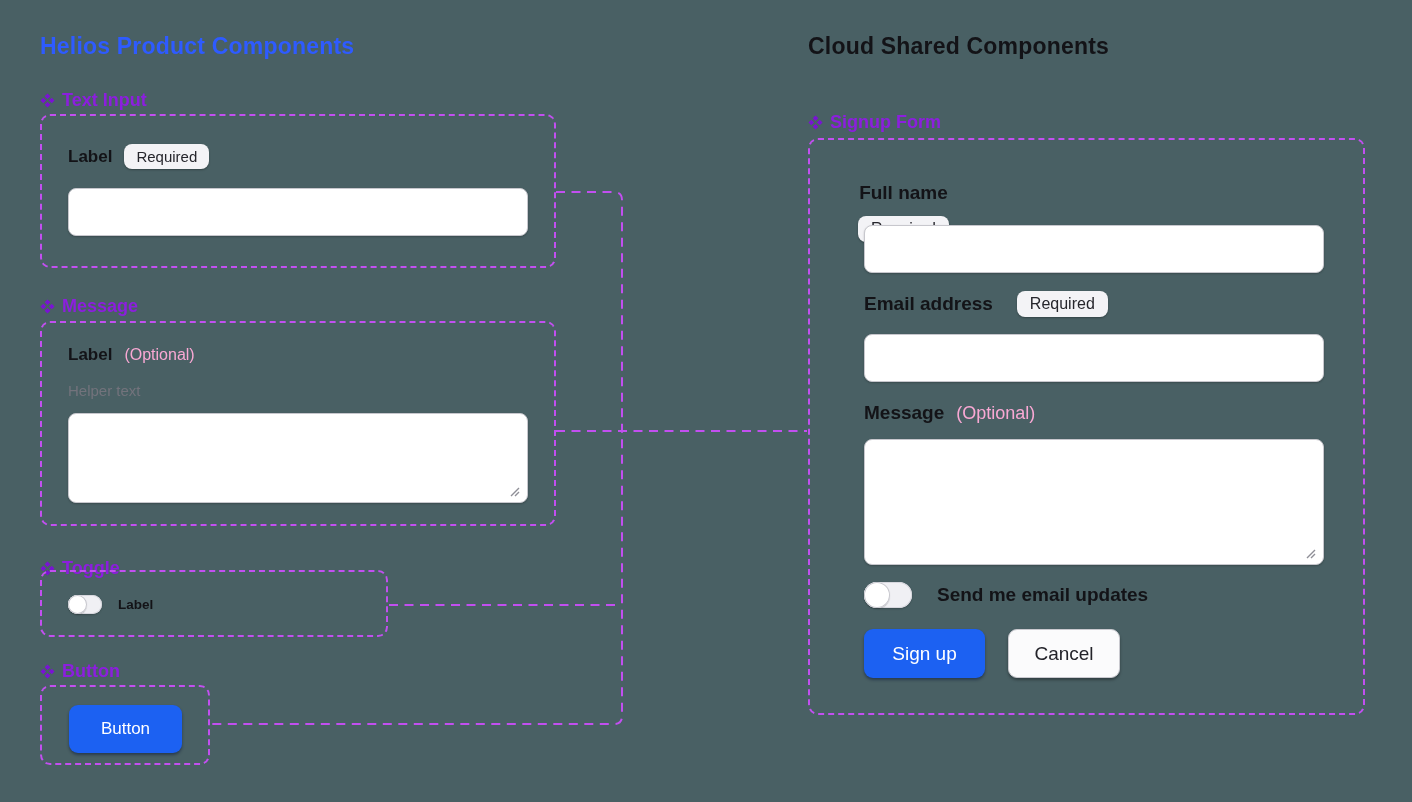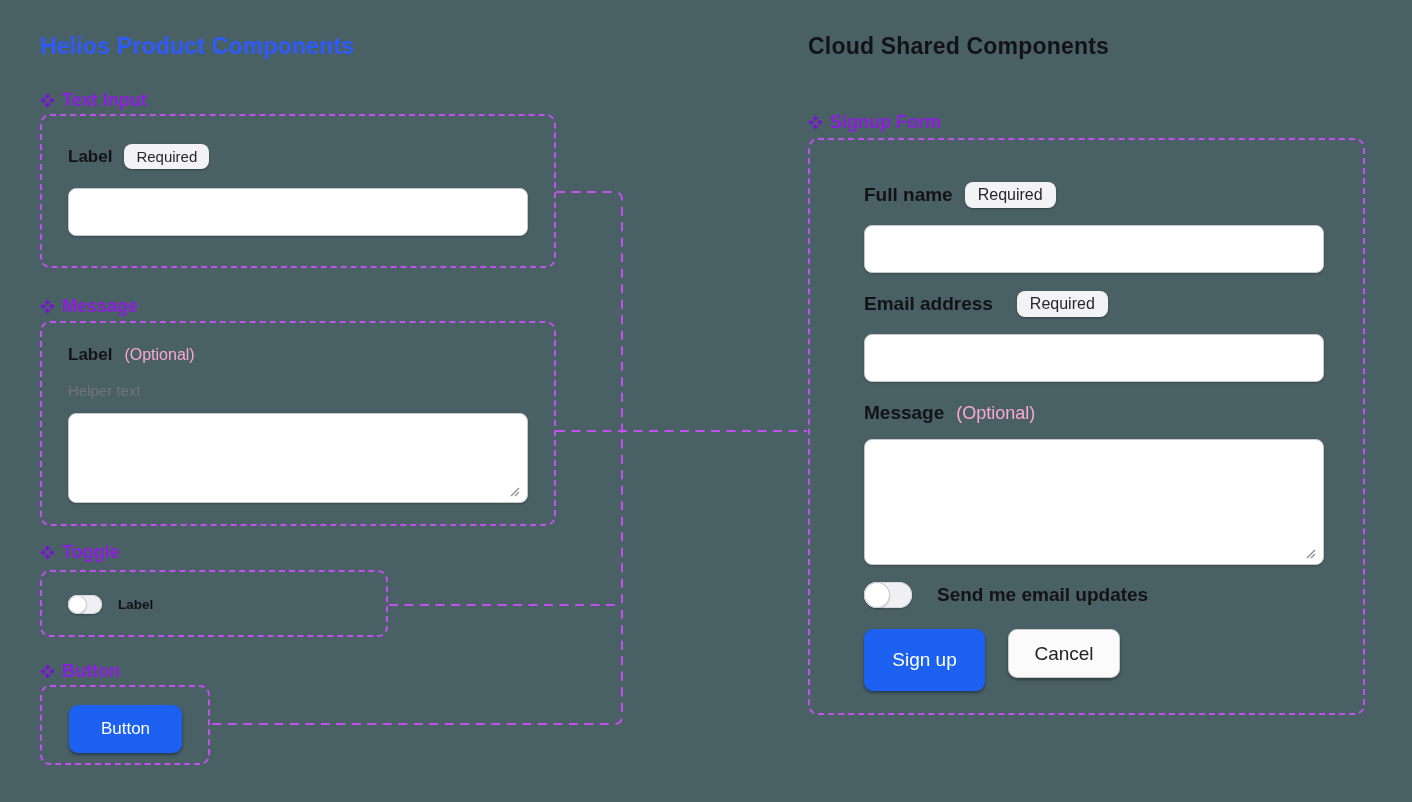--- a/index.html
+++ b/index.html
@@ -113,21 +113,21 @@
       <span class="field-label">Label</span>
       <span class="optional">(Optional)</span>
     </div>
     <div class="helper-text" style="left:26px;top:59px;">Helper text</div>
     <textarea class="text-ctl" style="left: 26px; top: 90px; width: 460px; height: 90px;"></textarea>
     <svg class="resize-grip" style="left:466px;top:162px;" width="12" height="12" viewBox="0 0 12 12">
       <path d="M3 11 L11 3 M7 11 L11 7" stroke="#8f8f97" stroke-width="1.4" fill="none"></path>
     </svg>
   </div>
 
-  <div class="section-heading" style="left:40px;top:542px;">
+  <div class="section-heading" style="left:40px;top:558px;">
     <svg viewBox="0 0 16 16" fill="#7a12d4">
       <polygon points="8,0.5 11,3.5 8,6.5 5,3.5"></polygon>
         <polygon points="3.5,5 6.5,8 3.5,11 0.5,8"></polygon>
       <polygon points="12.5,5 15.5,8 12.5,11 9.5,8"></polygon>
         <polygon points="8,9.5 11,12.5 8,15.5 5,12.5"></polygon>
     </svg>
     <span>Toggle</span>
   </div>
   <div class="dashed-box" style="left:40px;top:570px;width:348px;height:67px;">
     <div class="toggle-row" style="left:26px;top:16px;height:32px;gap:16px;">
@@ -158,21 +158,21 @@
       <polygon points="8,0.5 11,3.5 8,6.5 5,3.5"></polygon>
         <polygon points="3.5,5 6.5,8 3.5,11 0.5,8"></polygon>
       <polygon points="12.5,5 15.5,8 12.5,11 9.5,8"></polygon>
         <polygon points="8,9.5 11,12.5 8,15.5 5,12.5"></polygon>
     </svg>
     <span>Signup Form</span>
   </div>
 
   <div class="dashed-box" style="left:808px;top:138px;width:557px;height:577px;">
 
-    <div class="label-row" style="left:54px;top:42px;">
+    <div class="label-row" style="left:48px;top:42px;flex-direction:column;">
       <span class="field-label lg">Full name</span>
       <span class="badge lg">Required</span>
     </div>
     <input class="text-ctl" style="left: 54px; top: 85px; width: 460px; height: 48px;" value="">
 
     <div class="label-row" style="left:54px;top:151px;gap:24px;">
       <span class="field-label lg">Email address</span>
       <span class="badge lg">Required</span>
     </div>
     <input class="text-ctl" style="left: 54px; top: 194px; width: 460px; height: 48px;" value="">
@@ -186,17 +186,17 @@
       <path d="M3 11 L11 3 M7 11 L11 7" stroke="#8f8f97" stroke-width="1.4" fill="none"></path>
     </svg>
 
     <div class="toggle-row" style="left:54px;top:441px;height:28px;gap:25px;">
       <span class="toggle" style="position:relative;display:inline-block;width:48px;height:26px;">
         <span class="knob" style="width:26px;height:26px;"></span>
       </span>
       <span class="toggle-label-lg">Send me email updates</span>
     </div>
 
-    <button class="btn btn-primary abs" style="left:54px;top:489px;width:121px;height:62px;font-size:19px;">Sign up</button>
+    <button class="btn btn-primary abs" style="left:54px;top:489px;width:121px;height:49px;font-size:19px;">Sign up</button>
     <button class="btn btn-secondary abs" style="left:198px;top:489px;width:112px;height:49px;font-size:19px;">Cancel</button>
   </div>
 
 </div>
 
 </body></html>

